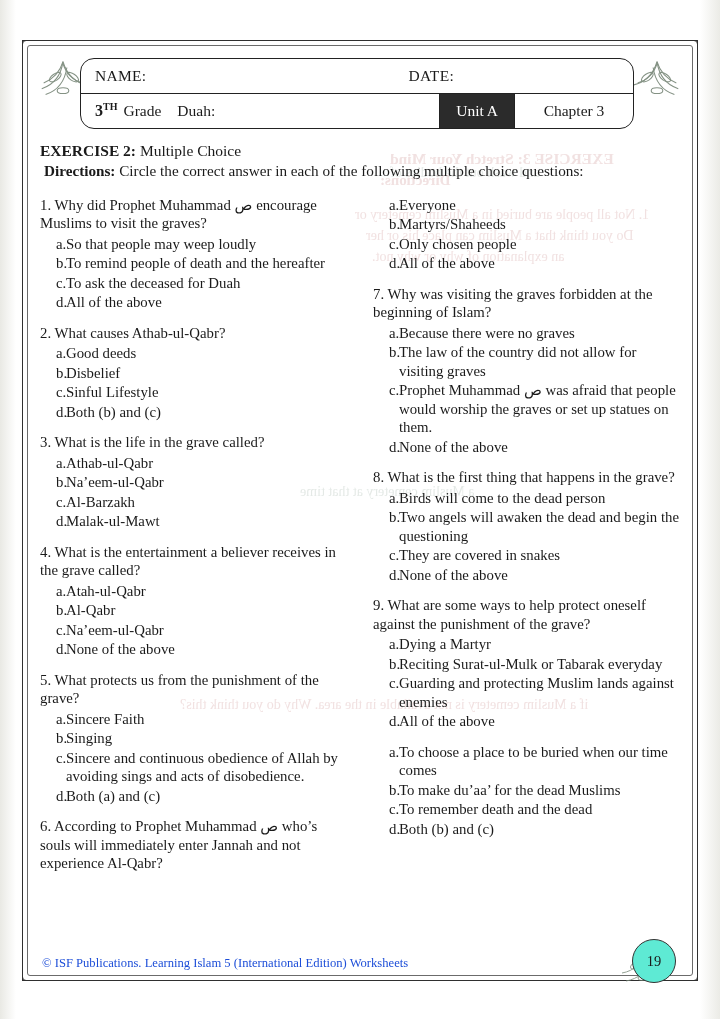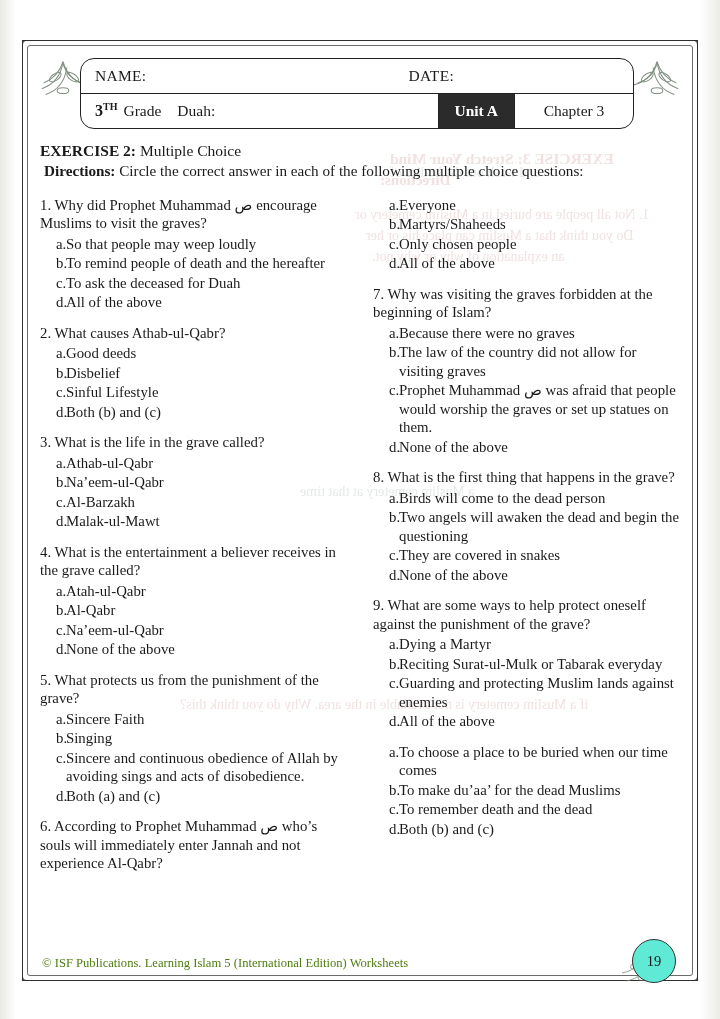--- a/index.html
+++ b/index.html
@@ -133,21 +133,21 @@
   }
   .class-cell {
     display: flex;
     align-items: center;
     padding-left: 16px;
     flex: 1;
   }
   .unit-cell {
     background: #2b2b2b;
     color: #fff;
-    font-weight: bold;
+    font-weight: normal;
     display: flex;
     align-items: center;
     justify-content: center;
     padding: 0 16px;
     font-size: 15.5px;
     border-left: 1.2px solid #222;
     text-align: center;
   }
   .chapter-cell {
     display: flex;
@@ -216,21 +216,21 @@
   .opt .txt {
     flex: 1;
   }
 
   
   .footer {
     position: absolute;
     left: 42px;
     bottom: 48px;
     font-size: 12.6px;
-    color: #4d7c0f;
+    color: #1d4ed8;
   }
   .page-num {
     position: absolute;
     right: 44px;
     bottom: 36px;
     width: 42px;
     height: 42px;
     border: 1.2px solid #333;
     border-radius: 50%;
     display: flex;

